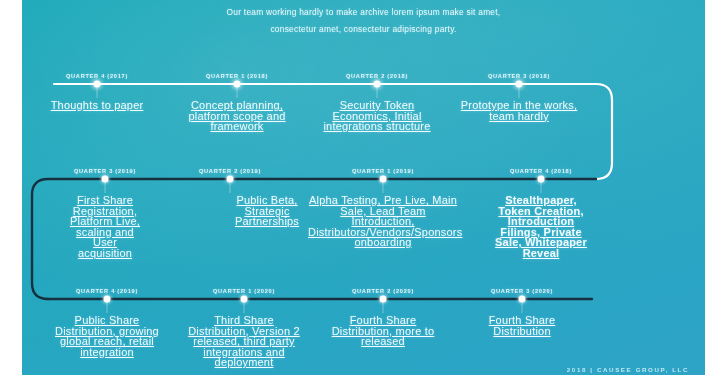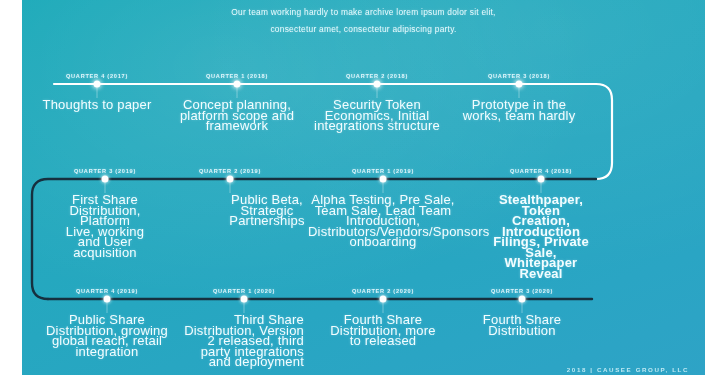--- a/index.html
+++ b/index.html
@@ -47,41 +47,41 @@
     width:7px;height:7px;border-radius:50%;background:#ffffff;
     box-shadow:0 0 4px 1px rgba(255,255,255,.8);
   }
   .tick{
     position:absolute;left:50%;top:0;transform:translateX(-50%);
     width:1px;height:14px;background:rgba(255,255,255,.35);
   }
   .desc{
     position:absolute;left:50%;transform:translateX(-50%);
     top:16px;text-align:center;
-    font-size:13px;line-height:10.5px;letter-spacing:.2px;
-    color:#f2fdff;text-shadow:0 0 3px rgba(200,240,255,.35);
+    font-size:11px;line-height:10.5px;letter-spacing:.2px;
+    color:#f2fdff;text-shadow:0 0 3px rgba(200,240,255,.35);text-decoration:underline;
   }
   .desc.bold{font-weight:700;}
   .row1 .dot{background:#ffffff;}
   .row2 .dot, .row3 .dot{background:#ffffff;box-shadow:0 0 3px 1px rgba(255,255,255,.55);}
   
   .footer{
     position:absolute;right:16px;bottom:2px;
     font-size:6.2px;letter-spacing:1.6px;font-weight:700;
     color:#bfeaf4;z-index:4;white-space:nowrap;
   }
 </style>
 </head>
 <body>
 
 <div id="stage">
   <div class="canvas">
 
     <div class="header">
-      <div>Our team working hardly to make archive lorem ipsum dolor sit elit,</div>
+      <div>Our team working hardly to make archive lorem ipsum make sit amet,</div>
       <div>consectetur amet, consectetur adipiscing party.</div>
     </div>
 
     <svg class="lines" viewBox="0 0 683 375" preserveAspectRatio="none">
 
       <path d="M 32 84 L 574 84 Q 590 84 590 100 L 590 163 Q 590 179 574 179" fill="none" stroke="#ffffff" stroke-width="2.2" stroke-linecap="round"></path>
 
       <path d="M 574 179 L 26 179 Q 10 179 10 195 L 10 283 Q 10 299 26 299" fill="none" stroke="#16303f" stroke-width="2.4" stroke-linecap="round"></path>
 
       <path d="M 26 299 L 570 299" fill="none" stroke="#16303f" stroke-width="2.4" stroke-linecap="round"></path>
@@ -117,35 +117,35 @@
         <div class="desc" style="width:130px;">Prototype in the works, team hardly</div>
       </div>
     </div>
 
     <div class="row row2" style="top:179px;">
 
       <div class="node" style="left:83px;">
         <div class="q-label">QUARTER 3 (2019)</div>
         <div class="tick"></div>
         <div class="dot"></div>
-        <div class="desc" style="width:80px;">First Share Distribution, Platform Live, working and User acquisition</div>
+        <div class="desc" style="width:80px;">First Share Registration, Platform Live, scaling and User acquisition</div>
       </div>
 
       <div class="node" style="left:208px;">
         <div class="q-label">QUARTER 2 (2019)</div>
         <div class="tick"></div>
         <div class="dot"></div>
         <div class="desc" style="width:85px;margin-left:37px;">Public Beta, Strategic Partnerships</div>
       </div>
 
       <div class="node" style="left:361px;">
         <div class="q-label">QUARTER 1 (2019)</div>
         <div class="tick"></div>
         <div class="dot"></div>
-        <div class="desc" style="width:150px;">Alpha Testing, Pre Sale, Team Sale, Lead Team Introduction, Distributors/Vendors/Sponsors onboarding</div>
+        <div class="desc" style="width:150px;">Alpha Testing, Pre Live, Main Sale, Lead Team Introduction, Distributors/Vendors/Sponsors onboarding</div>
       </div>
 
       <div class="node" style="left:519px;">
         <div class="q-label">QUARTER 4 (2018)</div>
         <div class="tick"></div>
         <div class="dot"></div>
         <div class="desc bold" style="width:100px;">Stealthpaper, Token Creation, Introduction Filings, Private Sale, Whitepaper Reveal</div>
       </div>
     </div>
 
@@ -155,21 +155,21 @@
         <div class="q-label">QUARTER 4 (2019)</div>
         <div class="tick"></div>
         <div class="dot"></div>
         <div class="desc" style="width:125px;">Public Share Distribution, growing global reach, retail integration</div>
       </div>
 
       <div class="node" style="left:222px;">
         <div class="q-label">QUARTER 1 (2020)</div>
         <div class="tick"></div>
         <div class="dot"></div>
-        <div class="desc" style="width:120px;text-align:right;">Third Share Distribution, Version 2 released, third party integrations and deployment</div>
+        <div class="desc" style="width:120px;">Third Share Distribution, Version 2 released, third party integrations and deployment</div>
       </div>
 
       <div class="node" style="left:361px;">
         <div class="q-label">QUARTER 2 (2020)</div>
         <div class="tick"></div>
         <div class="dot"></div>
         <div class="desc" style="width:120px;">Fourth Share Distribution, more to released</div>
       </div>
 
       <div class="node" style="left:500px;">

